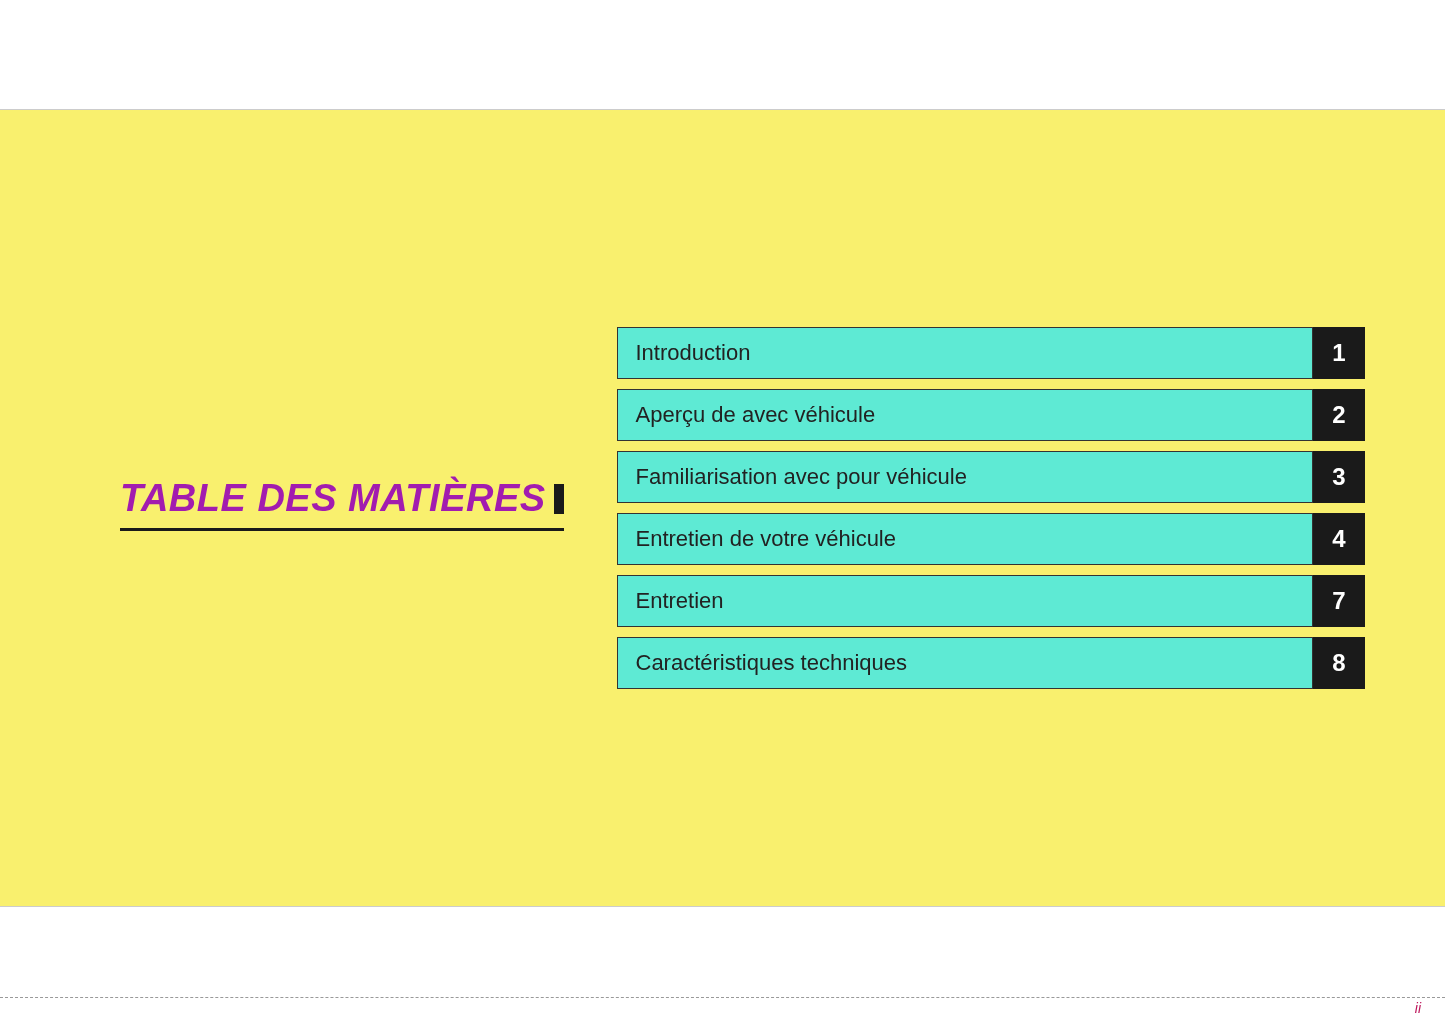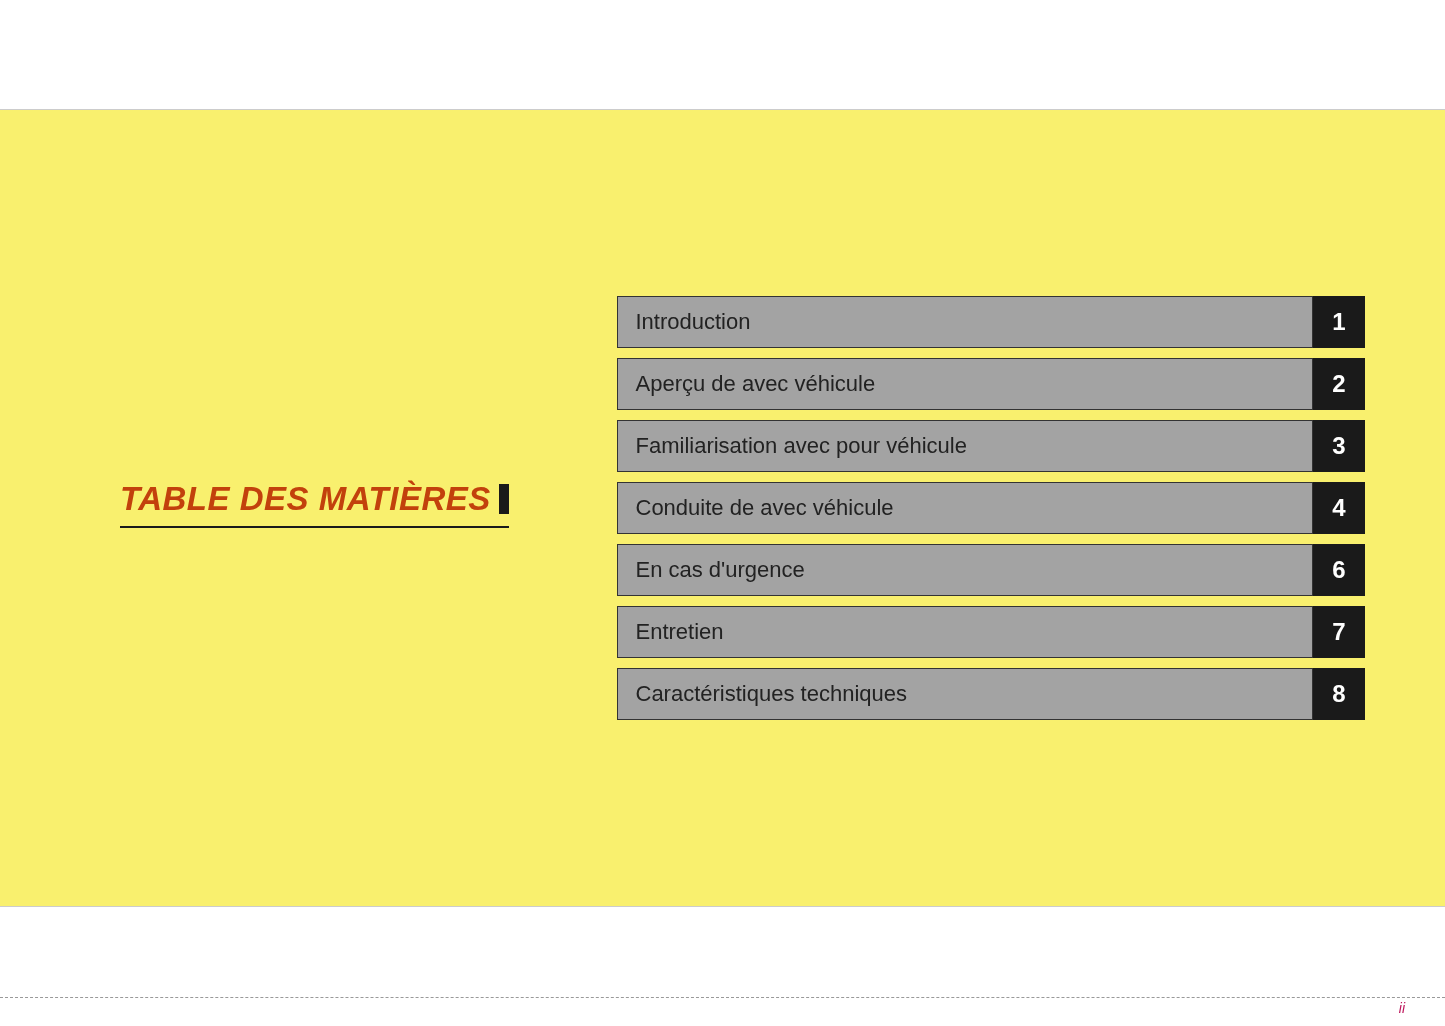--- a/index.html
+++ b/index.html
@@ -47,24 +47,24 @@
     .left-panel {
       flex: 0 0 42%;
       display: flex;
       flex-direction: column;
       justify-content: center;
       align-items: flex-start;
       padding-left: 60px;
     }
 
     .table-title {
-      font-size: 33px;
+      font-size: 38px;
       font-weight: 900;
       font-style: italic;
-      color: #c2410c;
+      color: #a21caf;
       letter-spacing: 0.5px;
       position: relative;
       padding-bottom: 8px;
     }
 
     .table-title::after {
       content: '';
       display: block;
       width: 100%;
       height: 2.5px;
@@ -94,21 +94,21 @@
 
     .toc-row {
       display: flex;
       flex-direction: row;
       align-items: stretch;
       gap: 0;
     }
 
     .toc-label {
       flex: 1;
-      background: #a3a3a3;
+      background: #5eead4;
       border: 1.5px solid #333333;
       padding: 10px 18px;
       font-size: 22px;
       color: #222222;
       display: flex;
       align-items: center;
       min-height: 52px;
     }
 
     .toc-number {
@@ -138,21 +138,21 @@
       position: absolute;
       bottom: 28px;
       left: 0;
       right: 0;
       border-bottom: 1.5px dashed #999999;
     }
 
     .page-number {
       position: absolute;
       bottom: 10px;
-      right: 40px;
+      right: 24px;
       font-size: 14px;
       color: #be185d;
       font-style: italic;
     }
   </style>
 </head>
 <body>
 
 <div class="page-container">
 
@@ -174,26 +174,22 @@
         </div>
         <div class="toc-row">
           <div class="toc-label">Aperçu de avec véhicule</div>
           <div class="toc-number">2</div>
         </div>
         <div class="toc-row">
           <div class="toc-label">Familiarisation avec pour véhicule</div>
           <div class="toc-number">3</div>
         </div>
         <div class="toc-row">
-          <div class="toc-label">Conduite de avec véhicule</div>
+          <div class="toc-label">Entretien de votre véhicule</div>
           <div class="toc-number">4</div>
-        </div>
-        <div class="toc-row">
-          <div class="toc-label">En cas d'urgence</div>
-          <div class="toc-number">6</div>
         </div>
         <div class="toc-row">
           <div class="toc-label">Entretien</div>
           <div class="toc-number">7</div>
         </div>
         <div class="toc-row">
           <div class="toc-label">Caractéristiques techniques</div>
           <div class="toc-number">8</div>
         </div>
       </div>

